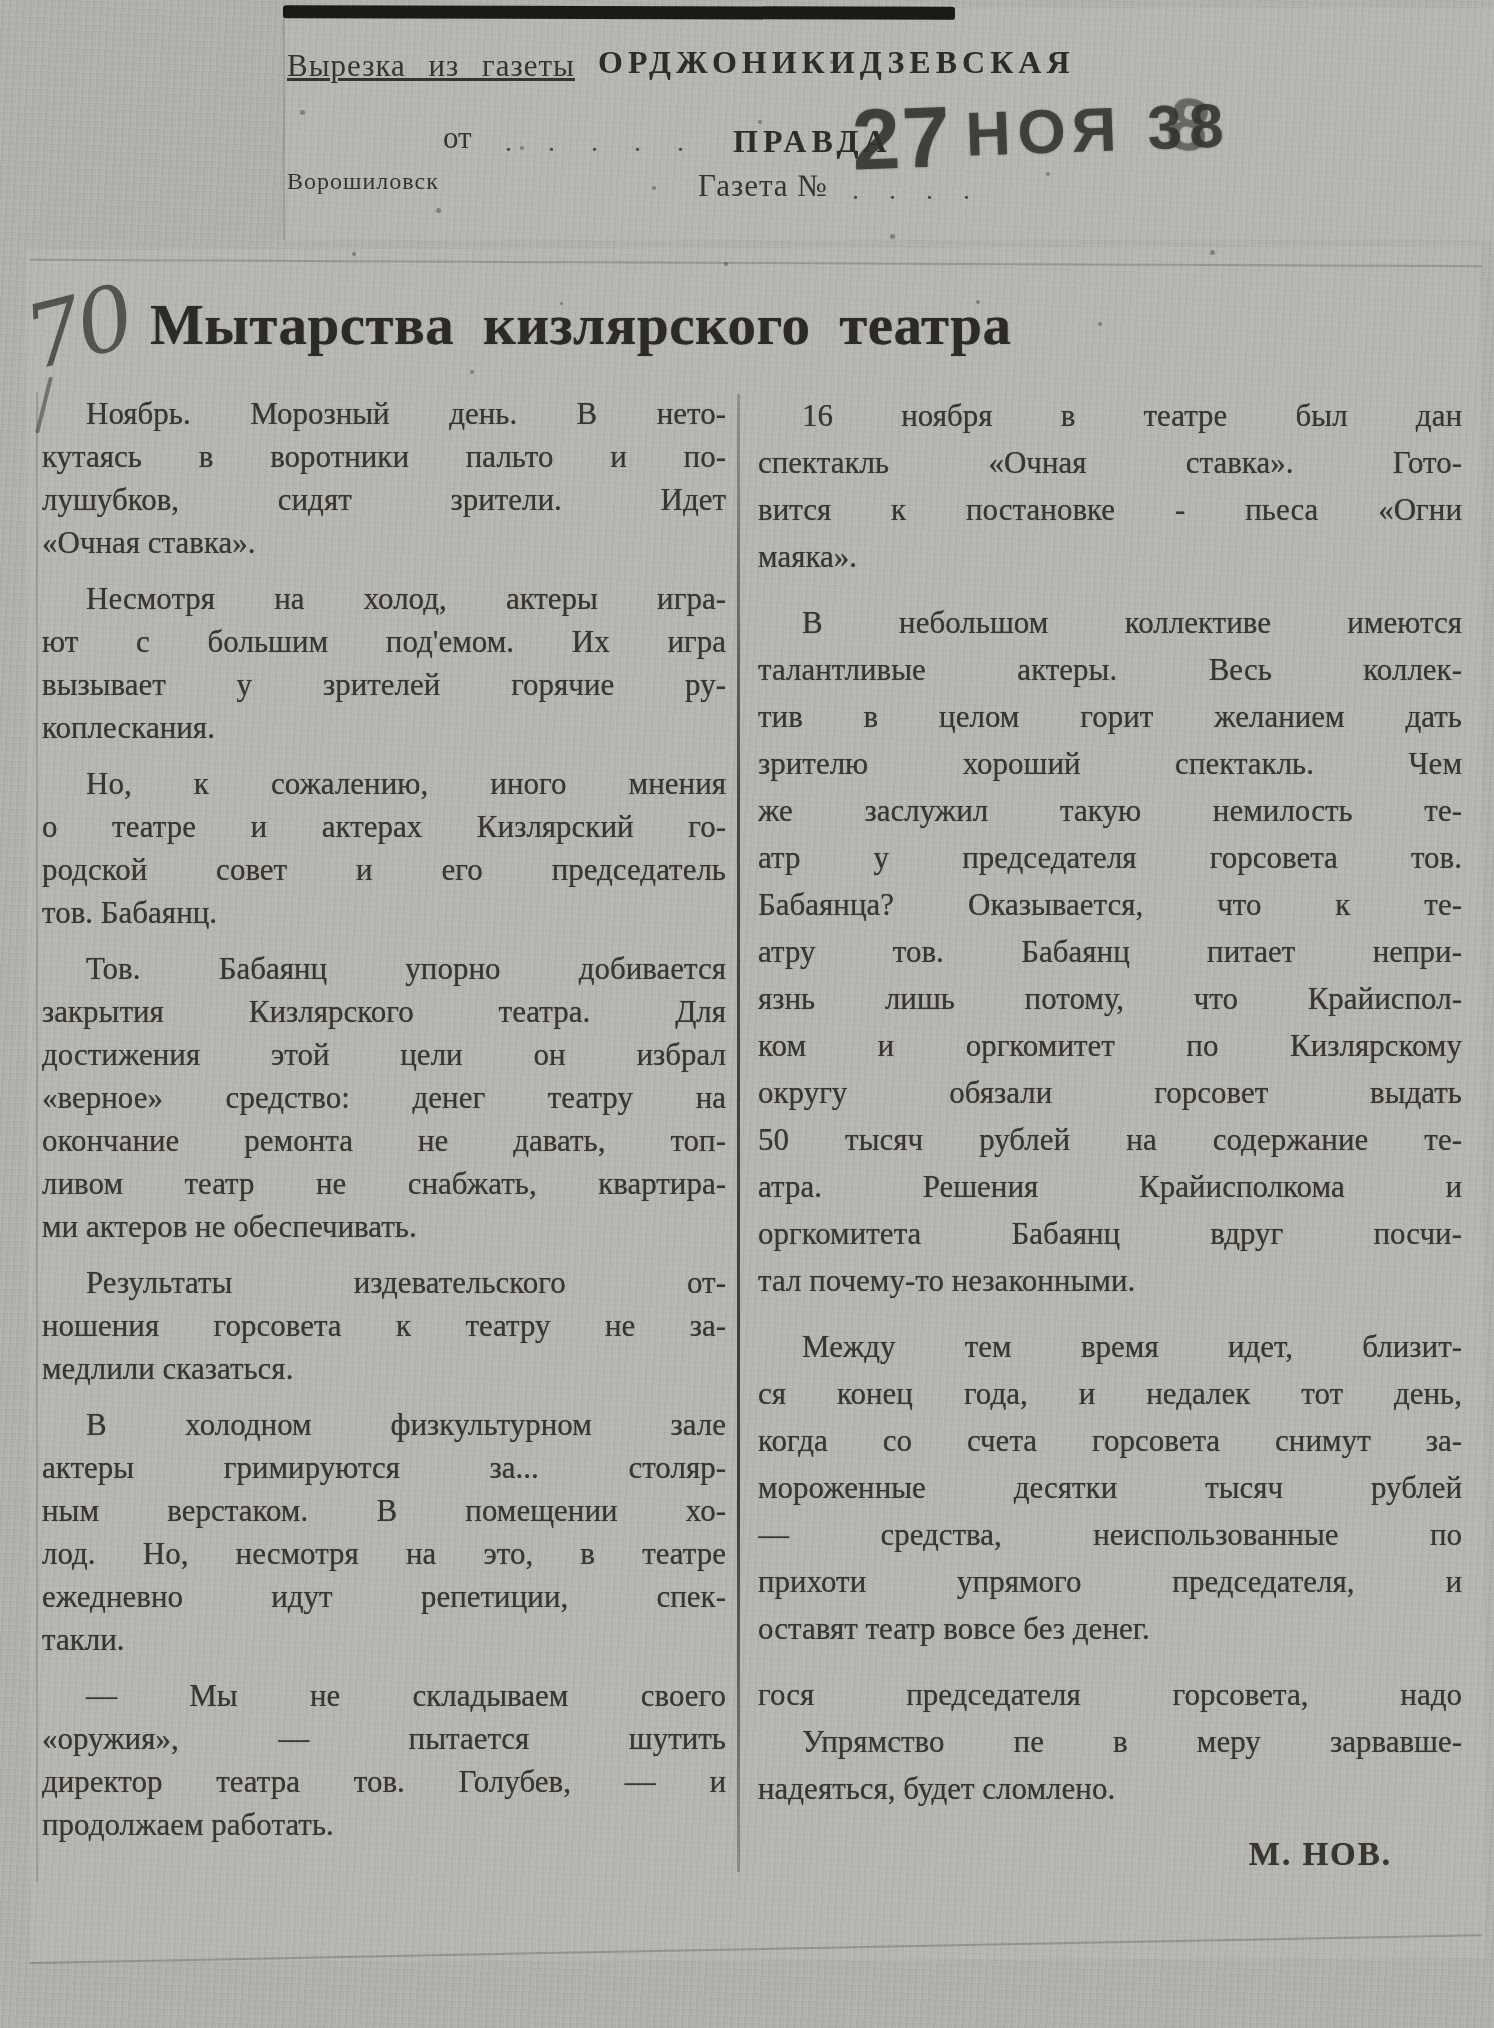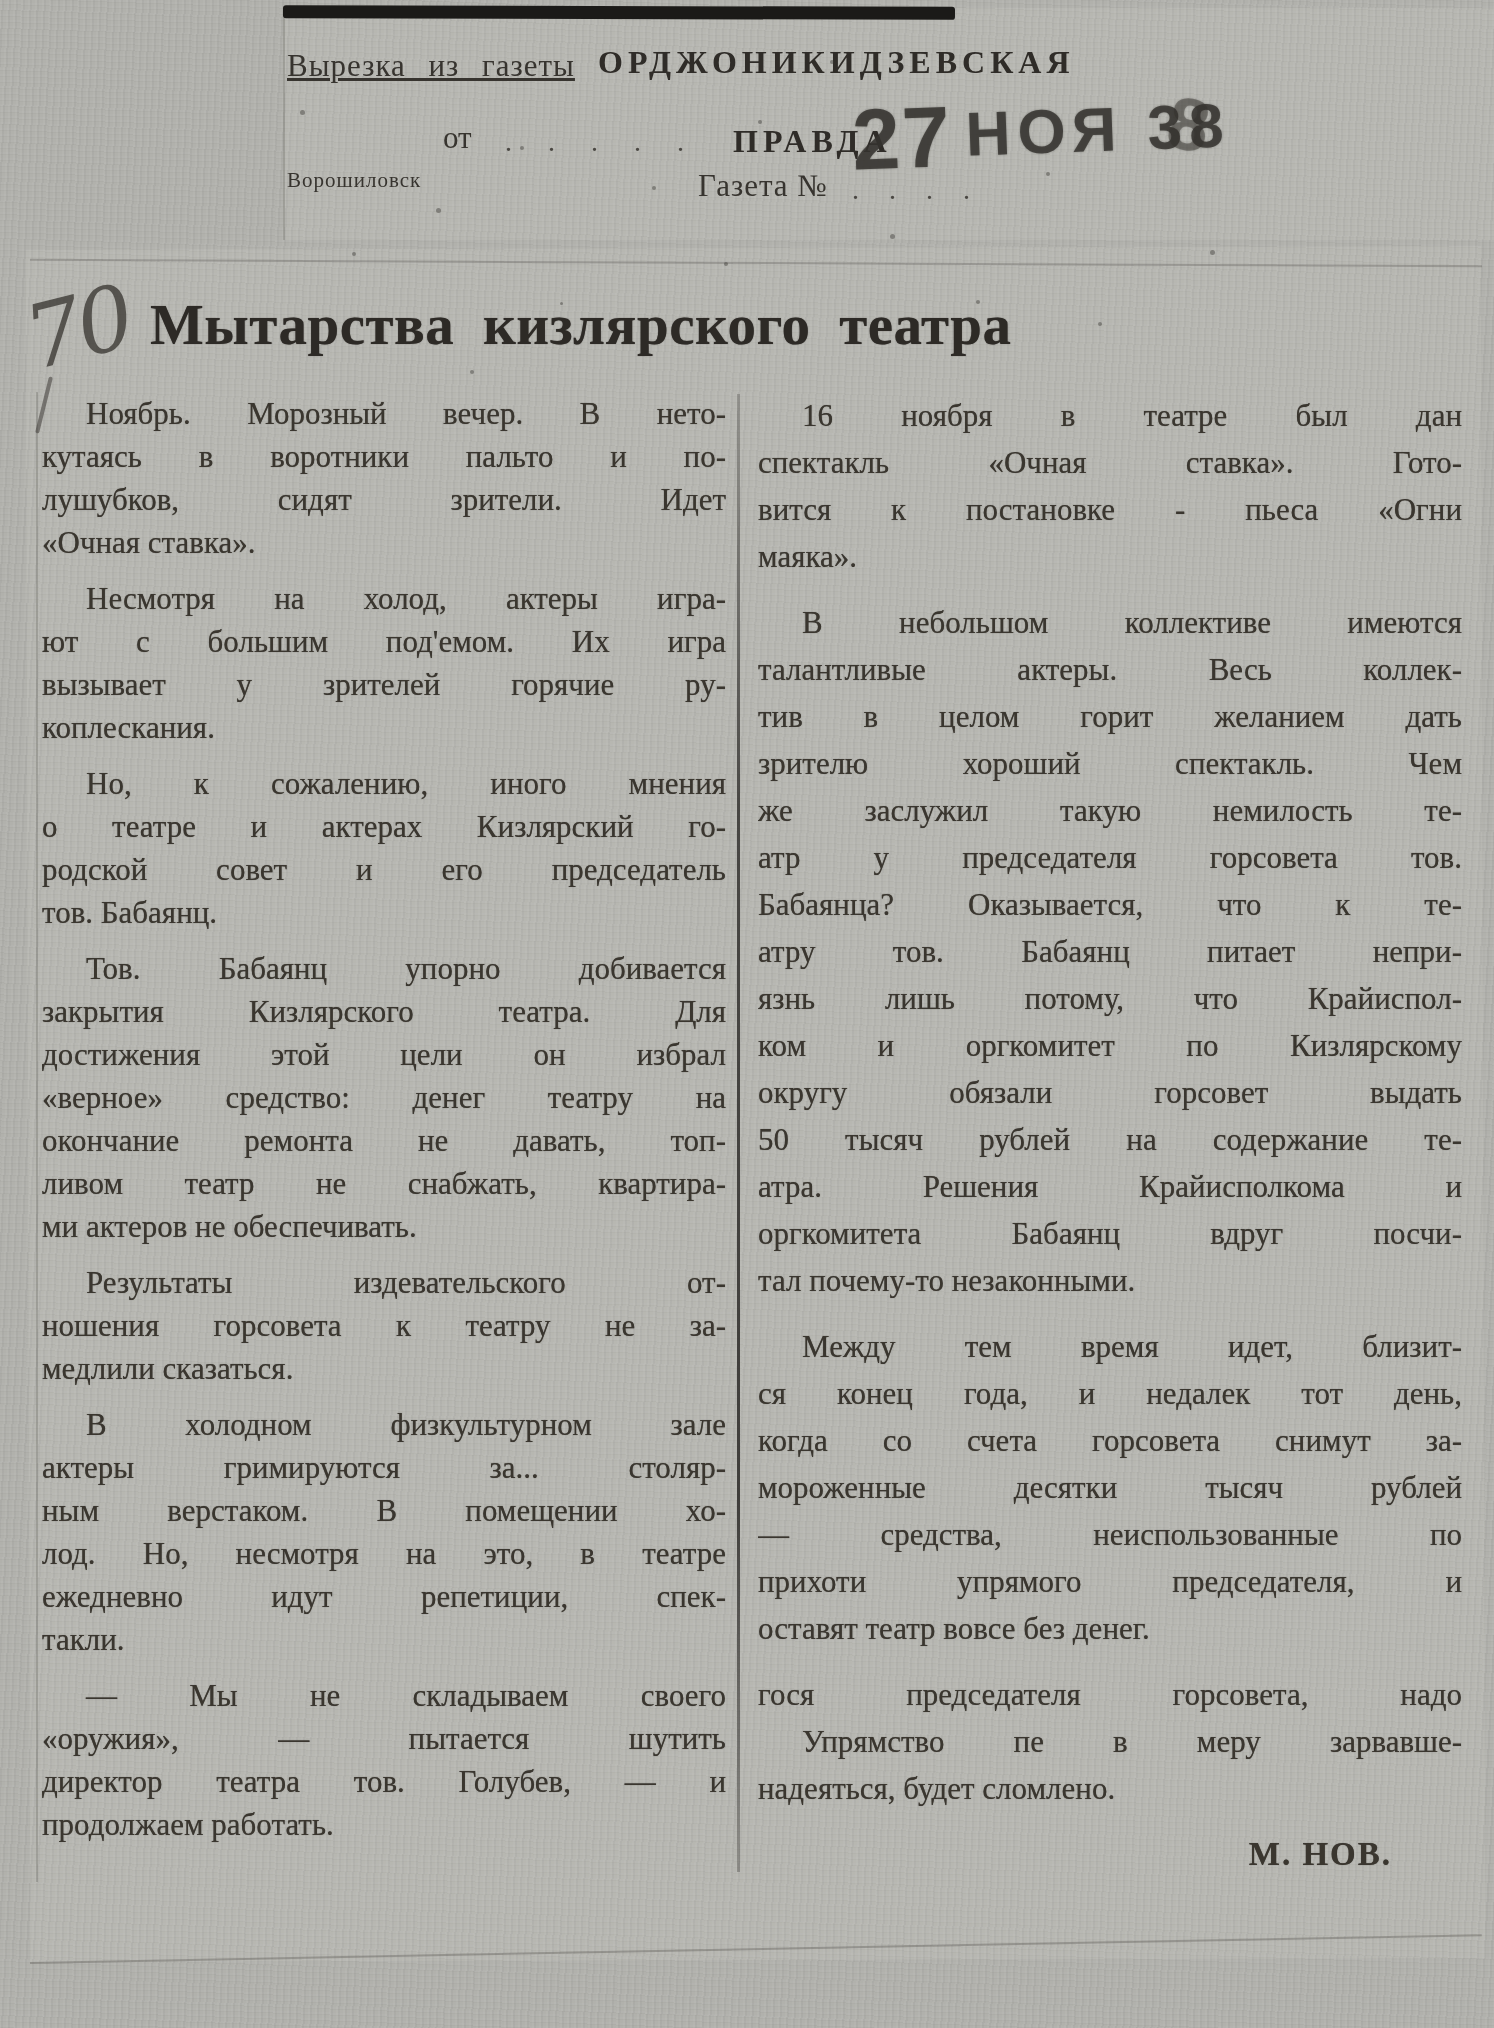--- a/index.html
+++ b/index.html
@@ -22,21 +22,21 @@
   .slip-leftline { left:283px; top:8px; width:2px; height:232px; background:rgba(100,98,94,0.30); }
   .article-bg { left:28px; top:248px; width:1455px; height:1712px; background:rgba(238,238,230,0.10); transform:rotate(-0.15deg); }
   .topbar { left:283px; top:6px; width:672px; height:13px; background:#1b1a18; border-radius:3px; transform:rotate(0.15deg); }
 
   
   .clip-label { left:287px; top:48px; font-size:31px; letter-spacing:1px; word-spacing:14px;text-decoration:underline; }
   .np-line1 { left:598px; top:44px; font-size:32px; font-weight:bold; letter-spacing:5px; color:#2f2c28; }
   .np-line2 { left:733px; top:86px; font-size:32px; font-weight:bold; letter-spacing:5px; color:#2f2c28;margin-top:37px; }
   .from-label { left:443px; top:120px; font-size:31px; }
   .from-dots { left:505px; top:126px; font-size:28px; letter-spacing:36px; color:rgba(55,52,47,0.85); }
-  .city { left:287px; top:168px; font-size:21px; letter-spacing:1px; }
+  .city { left:287px; top:168px; font-size:24px; letter-spacing:1px; }
   .issue-label { left:698px; top:168px; font-size:31px; letter-spacing:1px; }
   .issue-dots { left:852px; top:174px; font-size:28px; letter-spacing:30px; color:rgba(55,52,47,0.85); }
 
   .stamp {
     left:852px; top:84px; transform:rotate(-2deg);
     color:rgba(52,50,46,0.82); font-family:"Liberation Sans",sans-serif; font-weight:bold;
     text-shadow:0 0 2px rgba(52,50,46,0.45); white-space:nowrap;
   }
   .stamp-day { font-size:86px; letter-spacing:2px; }
   .stamp-rest { font-size:62px; letter-spacing:7px; margin-left:14px; vertical-align:10px; }
@@ -107,21 +107,21 @@
   <div class="abs issue-dots">....</div>
 
   <div class="abs clip-topline"></div>
   <div class="abs clip-leftline"></div>
   <div class="abs handmark">70</div>
   <div class="abs pen-stroke"></div>
   <div class="abs title">Мытарства кизлярского театра</div>
 
   <div class="col col-left">
       <div class="para">
-        <div class="tline first">Ноябрь. Морозный вечер. В нето-</div>
+        <div class="tline first">Ноябрь. Морозный день. В нето-</div>
         <div class="tline">кутаясь в воротники пальто и по-</div>
         <div class="tline">лушубков, сидят зрители. Идет</div>
         <div class="tline last">«Очная ставка».</div>
       </div>
       <div class="para">
         <div class="tline first">Несмотря на холод, актеры игра-</div>
         <div class="tline">ют с большим под'емом. Их игра</div>
         <div class="tline">вызывает у зрителей горячие ру-</div>
         <div class="tline last">коплескания.</div>
       </div>

